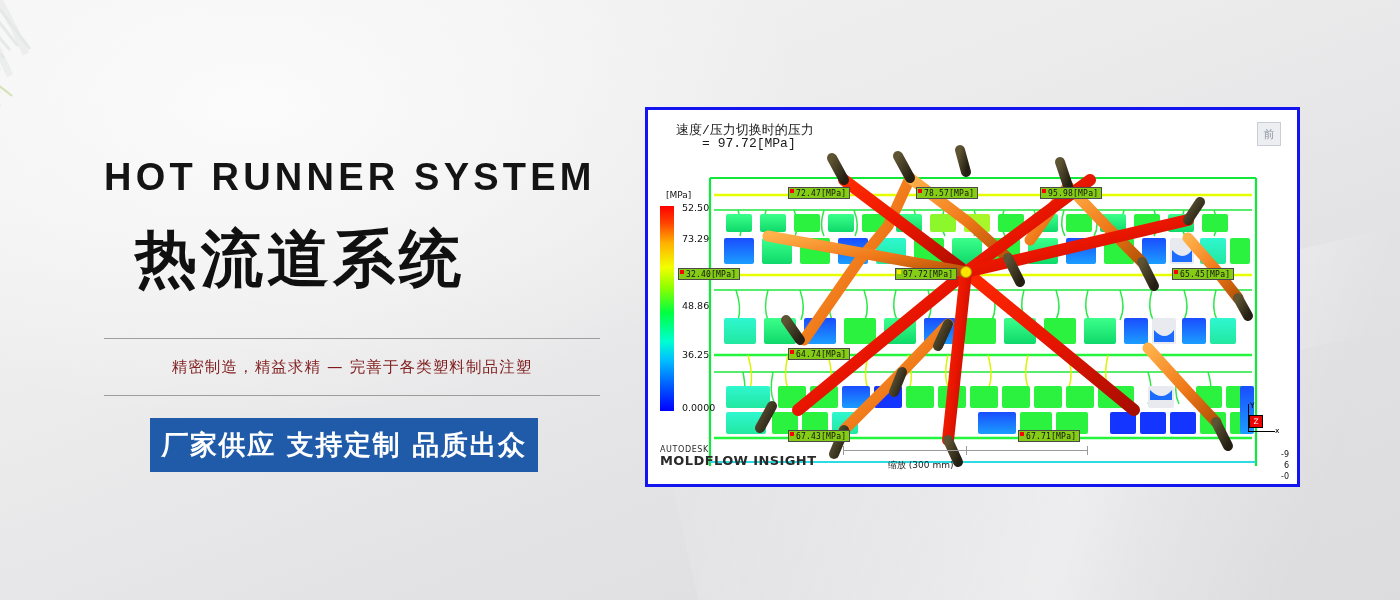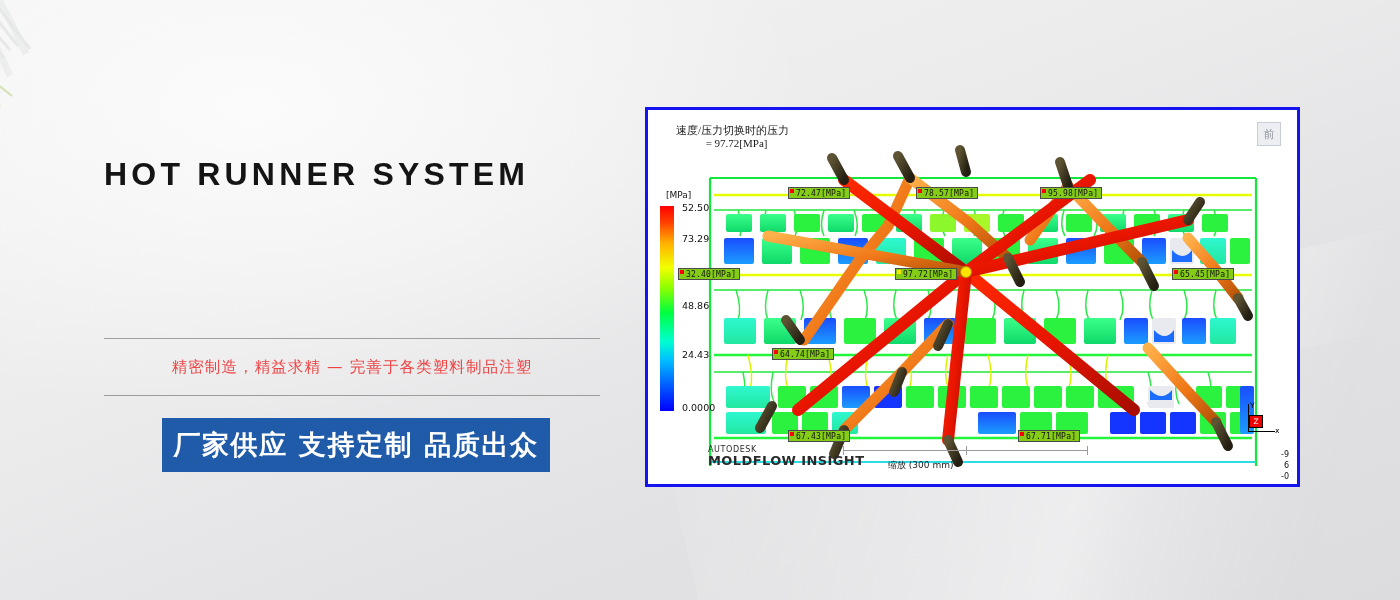--- a/index.html
+++ b/index.html
@@ -28,63 +28,62 @@
     position:absolute; right:-60px; bottom:-260px; width:700px; height:460px;
     background:linear-gradient(118deg, rgba(210,210,214,0) 0%, rgba(205,205,210,.45) 50%, rgba(210,210,214,0) 72%);
     transform:rotate(-13deg); pointer-events:none;
   }
 
   
   .left-panel{ position:absolute; left:0; top:0; width:640px; height:600px; }
 
   .headline-en{
     position:absolute; left:104px; top:158px; width:500px;
-    font-size:32px; font-weight:700; letter-spacing:4.2px;
+    font-size:38px; font-weight:700; letter-spacing:4.2px;
     color:#141414; white-space:nowrap; line-height:1;
   }
   .headline-cn{
     position:absolute; left:0; top:222px; width:640px;
     text-align:center; padding-right:40px;
     font-size:62px; font-weight:700; letter-spacing:4px;
     color:#101010; line-height:1.18;
     font-family:"DejaVu Sans","Liberation Sans",sans-serif;
   }
 
   .rule{ position:absolute; left:104px; width:496px; height:1px; background:#6e6e6e; opacity:.62; }
   .rule-top{ top:338px; }
   .rule-bot{ top:395px; }
 
   .subtitle{
     position:absolute; left:104px; top:352px; width:496px;
-    text-align:center; font-size:15.5px; color:#ef4444;
+    text-align:center; font-size:15.5px; color:#7f1d1d;
     letter-spacing:1.1px; line-height:30px; white-space:nowrap;
     font-family:"DejaVu Sans","Liberation Sans",sans-serif;
   }
 
   .cta{
     position:absolute; left:150px; top:418px; width:388px; height:54px;
     background:#1f5ba8; color:#ffffff;
     display:flex; align-items:center; justify-content:center;
     font-size:27px; font-weight:700; letter-spacing:1.6px;
     font-family:"DejaVu Sans","Liberation Sans",sans-serif;
     cursor:pointer;
-    margin-left:12px;
   }
 
   
   .sim-frame{
     position:absolute; left:645px; top:107px; width:655px; height:380px;
     border:3px solid #1414f0; background:#ffffff;
   }
   .sim-inner{ position:absolute; inset:0; background:#ffffff; overflow:hidden; }
 
   .sim-title{
-    position:absolute; left:28px; top:14px; font-size:11px; color:#1a1a1a;
+    position:absolute; left:28px; top:14px; font-size:13px; color:#1a1a1a;
     line-height:13px; white-space:nowrap;
-    font-family:Liberation Serif, serif;
+    font-family:Liberation Mono, monospace;
   }
   .sim-title .ln2{ padding-left:8px;text-align:center; }
 
   .legend-unit{
     position:absolute; left:6px; top:80px; font-size:9px; color:#111;
     font-family:"DejaVu Sans","Liberation Sans",sans-serif;
     margin-left:12px;
   }
   .colorbar{
     position:absolute; left:12px; top:96px; width:14px; height:205px;
@@ -100,21 +99,21 @@
 
   .viewcube{
     position:absolute; right:16px; top:12px; width:24px; height:24px;
     background:#eceef2; border:1px solid #c9cdd6; color:#8d93a0;
     font-size:11px; display:flex; align-items:center; justify-content:center;
     font-family:"DejaVu Sans",sans-serif; cursor:pointer;
   }
 
   .brand{
     position:absolute; left:12px; bottom:18px; line-height:11px;
-    font-family:"DejaVu Sans","Liberation Sans",sans-serif; color:#2a2a2a;margin-left:48px;
+    font-family:"DejaVu Sans","Liberation Sans",sans-serif; color:#2a2a2a;
   }
   .brand .b1{ font-size:8px; letter-spacing:.6px; }
   .brand .b2{ font-size:13px; font-weight:700; letter-spacing:.4px; }
 
   .scalebar{ position:absolute; left:195px; bottom:26px; width:245px; height:14px; }
   .scalebar .line{ position:absolute; left:0; top:6px; width:100%; height:1px; background:#9a9a9a; }
   .scalebar .tk{ position:absolute; top:2px; width:1px; height:9px; background:#9a9a9a; }
   .scale-label{
     position:absolute; left:240px; bottom:12px; font-size:9px; color:#1b1b1b;
     white-space:nowrap; font-family:"DejaVu Sans","Liberation Sans",sans-serif;
@@ -169,20 +168,21 @@
     <path d="M2 62 Q14 68 24 76"></path>
   </g>
 </svg>
 <div class="sheen2"></div>
 <div class="sheen"></div>
 
 <div class="left-panel">
 
   <div class="headline-en">HOT RUNNER SYSTEM</div>
 
+  <div class="headline-cn">热流道系统</div>
 
   <div class="rule rule-top"></div>
 
   <div class="subtitle">精密制造，精益求精 — 完善于各类塑料制品注塑</div>
 
   <div class="rule rule-bot"></div>
 
   <div class="cta">厂家供应 支持定制 品质出众</div>
 </div>
 
@@ -434,32 +434,32 @@
     <div class="sim-title">
       <div>速度/压力切换时的压力</div>
       <div class="ln2">= 97.72[MPa]</div>
     </div>
 
     <div class="legend-unit">[MPa]</div>
     <div class="colorbar"></div>
     <div class="legend-tick" style="top:92px">52.50</div>
     <div class="legend-tick" style="top:123px">73.29</div>
     <div class="legend-tick" style="top:190px">48.86</div>
-    <div class="legend-tick" style="top:239px">24.43</div>
+    <div class="legend-tick" style="top:239px">36.25</div>
     <div class="legend-tick" style="top:292px">0.0000</div>
 
     <div class="viewcube">前</div>
 
     <div class="mpa" style="left:140px; top:77px">72.47[MPa]</div>
     <div class="mpa" style="left:268px; top:77px">78.57[MPa]</div>
     <div class="mpa" style="left:392px; top:77px">95.98[MPa]</div>
     <div class="mpa" style="left:30px;  top:158px">32.40[MPa]</div>
     <div class="mpa yellow-dot" style="left:247px; top:158px">97.72[MPa]</div>
     <div class="mpa" style="left:524px; top:158px">65.45[MPa]</div>
-    <div class="mpa" style="left:124px; top:238px">64.74[MPa]</div>
+    <div class="mpa" style="left:140px; top:238px">64.74[MPa]</div>
     <div class="mpa" style="left:140px; top:320px">67.43[MPa]</div>
     <div class="mpa" style="left:370px; top:320px">67.71[MPa]</div>
 
     <div class="brand">
       <div class="b1">AUTODESK</div>
       <div class="b2">MOLDFLOW INSIGHT</div>
     </div>
 
     <div class="scalebar">
       <div class="line"></div>

